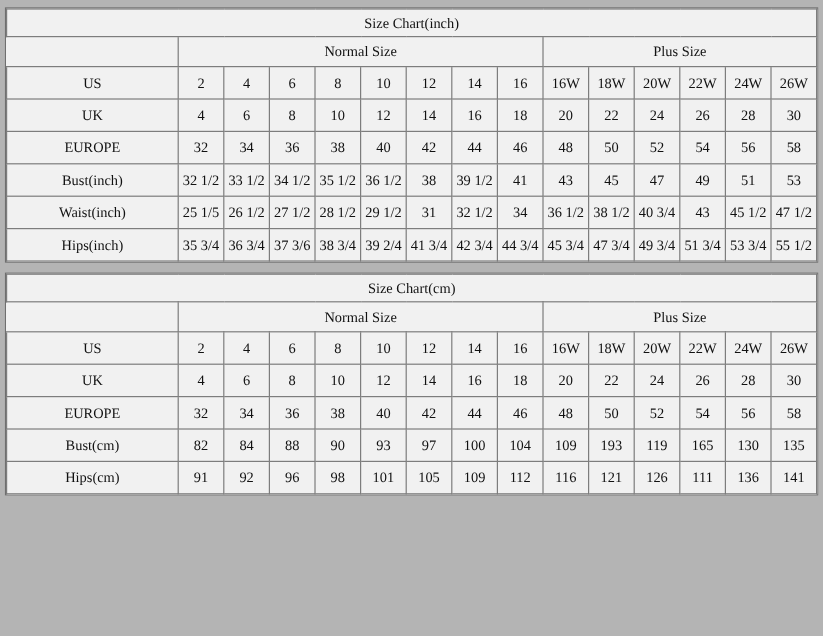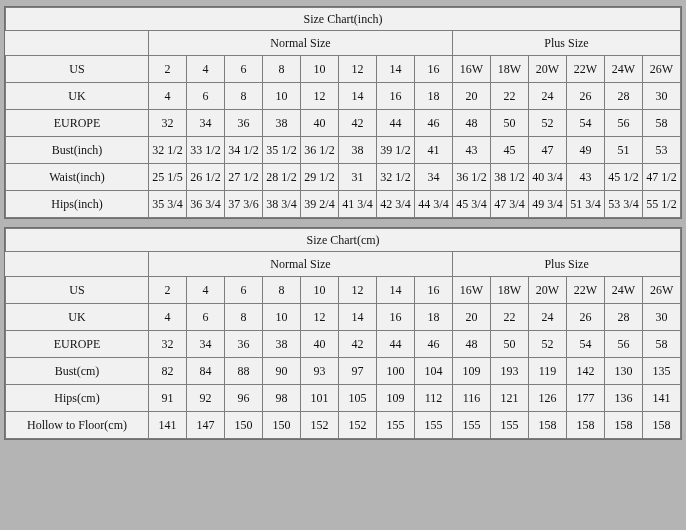--- a/index.html
+++ b/index.html
@@ -300,55 +300,38 @@
           <td class="data-cell">84</td>
           <td class="data-cell">88</td>
           <td class="data-cell">90</td>
           <td class="data-cell">93</td>
           <td class="data-cell">97</td>
           <td class="data-cell">100</td>
           <td class="data-cell">104</td>
           <td class="data-cell">109</td>
           <td class="data-cell">193</td>
           <td class="data-cell">119</td>
-          <td class="data-cell">142</td>
+          <td class="data-cell">165</td>
           <td class="data-cell">130</td>
           <td class="data-cell">135</td>
         </tr>
         <tr>
           <td class="row-label">Hips(cm)</td>
           <td class="data-cell">91</td>
           <td class="data-cell">92</td>
           <td class="data-cell">96</td>
           <td class="data-cell">98</td>
           <td class="data-cell">101</td>
           <td class="data-cell">105</td>
           <td class="data-cell">109</td>
           <td class="data-cell">112</td>
           <td class="data-cell">116</td>
           <td class="data-cell">121</td>
           <td class="data-cell">126</td>
-          <td class="data-cell">177</td>
+          <td class="data-cell">111</td>
           <td class="data-cell">136</td>
           <td class="data-cell">141</td>
-        </tr>
-        <tr>
-          <td class="row-label">Hollow to Floor(cm)</td>
-          <td class="data-cell">141</td>
-          <td class="data-cell">147</td>
-          <td class="data-cell">150</td>
-          <td class="data-cell">150</td>
-          <td class="data-cell">152</td>
-          <td class="data-cell">152</td>
-          <td class="data-cell">155</td>
-          <td class="data-cell">155</td>
-          <td class="data-cell">155</td>
-          <td class="data-cell">155</td>
-          <td class="data-cell">158</td>
-          <td class="data-cell">158</td>
-          <td class="data-cell">158</td>
-          <td class="data-cell">158</td>
         </tr>
       </tbody>
     </table>
   </div>
 
 </div>
 
 </body></html>

